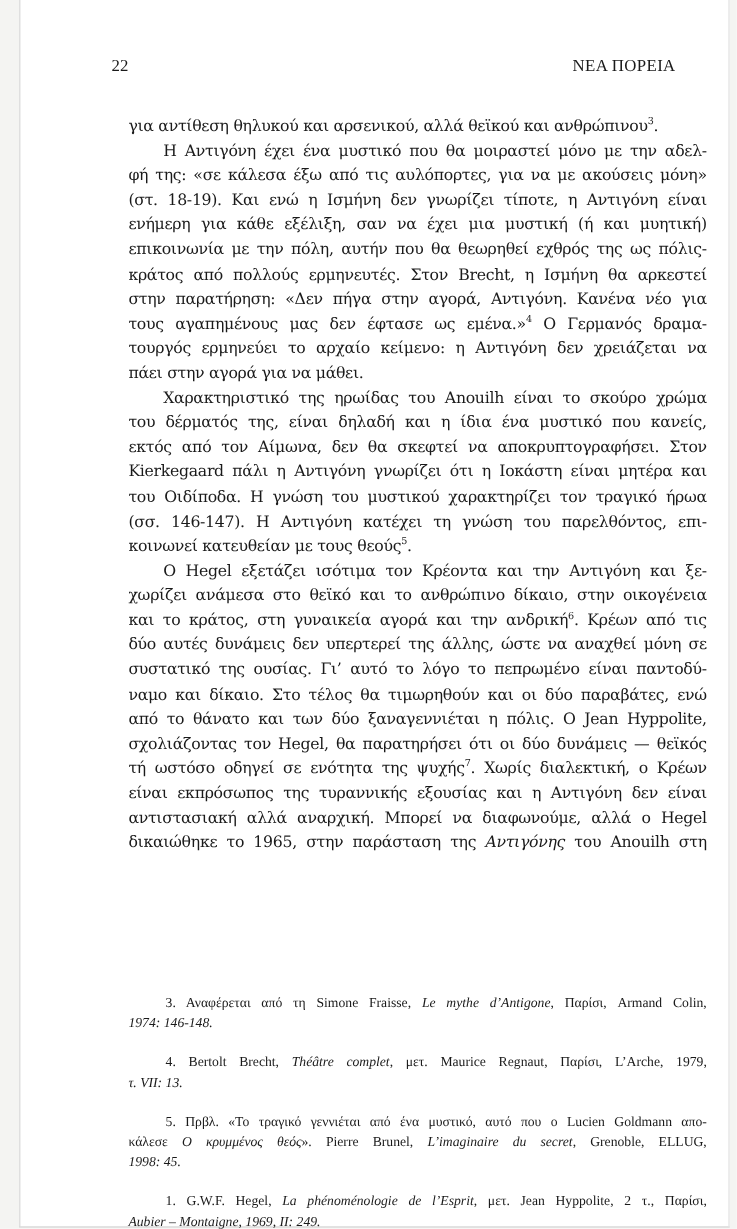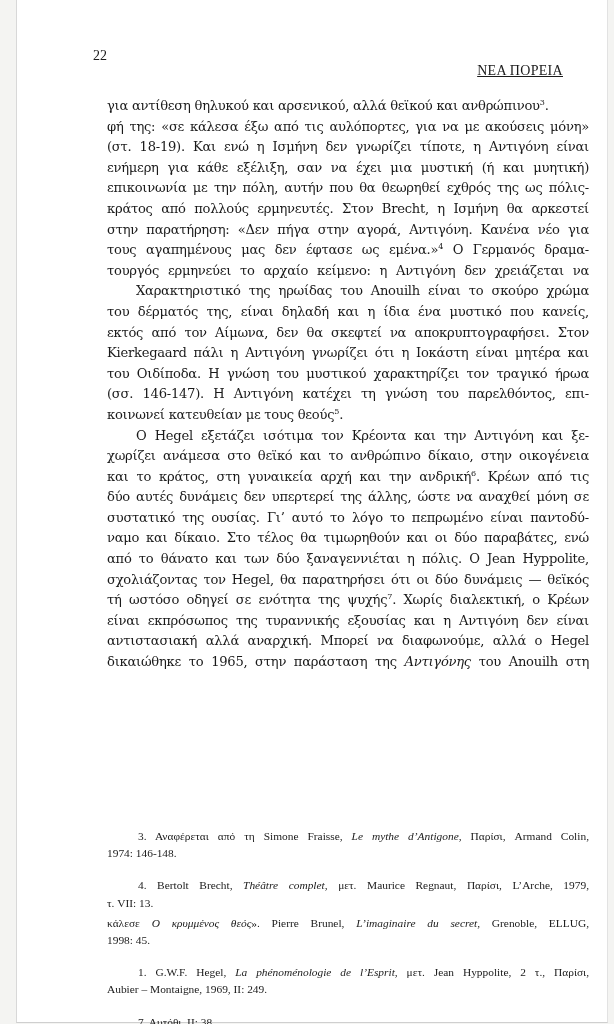--- a/index.html
+++ b/index.html
@@ -17,21 +17,21 @@
     border-right: 1px solid #e2e2e2;
     border-bottom: 1px solid #cfcfcf;
   }
   .running-head {
     position: absolute; top: 48px; left: 76px; right: 44px;
     height: 18px;
     font-family: "Liberation Serif", serif;
     font-size: 14px;
   }
   .page-number { position: absolute; left: 0; top: 0; }
-  .journal-title { position: absolute; right: 0; top: 15px; letter-spacing: 0.3px; text-decoration: underline; }
+  .journal-title { position: absolute; right: 0; top: 0; letter-spacing: 0.3px; }
 
   .body-text {
     position: absolute; left: 90px; width: 482px; top: 96px;
   }
   .line {
     height: 20.6px; line-height: 20.6px;
     font-family: "DejaVu Serif", serif;
     font-size: 13.1px;
     white-space: nowrap;
     text-align: justify;
@@ -46,54 +46,56 @@
     position: absolute; left: 90px; width: 482px; top: 816px;
   }
   .note-line {
     height: 17.2px; line-height: 17.2px;
     font-family: "Liberation Serif", serif;
     font-size: 11.4px;
     white-space: nowrap;
     text-align: justify;
     text-align-last: justify;
   }
-  .note-line.last { text-align-last: left; }
+  .note-line.last { text-align-last: left; font-style: italic; }
   .note-line.indent { padding-left: 31px; margin-top: 12px; }
   .note-gap { height: 3px; }
   i { }
 </style>
 </head>
 <body>
 
 <div class="page">
   <div class="running-head">
     <span class="page-number">22</span>
     <span class="journal-title">ΝΕΑ ΠΟΡΕΙΑ</span>
   </div>
 
   <div class="body-text" id="body-text">
       <div class="line last"><span>για αντίθεση θηλυκού και αρσενικού, αλλά θεϊκού και ανθρώπινου</span><sup>3</sup><span>.</span></div>
+      <div class="line indent"><span>Η Αντιγόνη έχει ένα μυστικό που θα μοιραστεί μόνο με την αδελ-</span></div>
       <div class="line"><span>φή της: «σε κάλεσα έξω από τις αυλόπορτες, για να με ακούσεις μόνη»</span></div>
       <div class="line"><span>(στ. 18-19). Και ενώ η Ισμήνη δεν γνωρίζει τίποτε, η Αντιγόνη είναι</span></div>
       <div class="line"><span>ενήμερη για κάθε εξέλιξη, σαν να έχει μια μυστική (ή και μυητική)</span></div>
       <div class="line"><span>επικοινωνία με την πόλη, αυτήν που θα θεωρηθεί εχθρός της ως πόλις-</span></div>
       <div class="line"><span>κράτος από πολλούς ερμηνευτές. Στον Brecht, η Ισμήνη θα αρκεστεί</span></div>
       <div class="line"><span>στην παρατήρηση: «Δεν πήγα στην αγορά, Αντιγόνη. Κανένα νέο για</span></div>
       <div class="line"><span>τους αγαπημένους μας δεν έφτασε ως εμένα.»</span><sup>4</sup><span> Ο Γερμανός δραμα-</span></div>
       <div class="line"><span>τουργός ερμηνεύει το αρχαίο κείμενο: η Αντιγόνη δεν χρειάζεται να</span></div>
+      <div class="line last"><span>πάει στην αγορά για να μάθει.</span></div>
       <div class="line indent"><span>Χαρακτηριστικό της ηρωίδας του Anouilh είναι το σκούρο χρώμα</span></div>
       <div class="line"><span>του δέρματός της, είναι δηλαδή και η ίδια ένα μυστικό που κανείς,</span></div>
       <div class="line"><span>εκτός από τον Αίμωνα, δεν θα σκεφτεί να αποκρυπτογραφήσει. Στον</span></div>
       <div class="line"><span>Kierkegaard πάλι η Αντιγόνη γνωρίζει ότι η Ιοκάστη είναι μητέρα και</span></div>
       <div class="line"><span>του Οιδίποδα. Η γνώση του μυστικού χαρακτηρίζει τον τραγικό ήρωα</span></div>
       <div class="line"><span>(σσ. 146-147). Η Αντιγόνη κατέχει τη γνώση του παρελθόντος, επι-</span></div>
       <div class="line last"><span>κοινωνεί κατευθείαν με τους θεούς</span><sup>5</sup><span>.</span></div>
       <div class="line indent"><span>Ο Hegel εξετάζει ισότιμα τον Κρέοντα και την Αντιγόνη και ξε-</span></div>
       <div class="line"><span>χωρίζει ανάμεσα στο θεϊκό και το ανθρώπινο δίκαιο, στην οικογένεια</span></div>
-      <div class="line"><span>και το κράτος, στη γυναικεία αρχή και την ανδρική</span><sup>6</sup><span>. Κρέων από τις</span></div>
+      <div class="line"><span>και το κράτος, στη γυναικεία αγορά και την ανδρική</span><sup>6</sup><span>. Κρέων από τις</span></div>
       <div class="line"><span>δύο αυτές δυνάμεις δεν υπερτερεί της άλλης, ώστε να αναχθεί μόνη σε</span></div>
       <div class="line"><span>συστατικό της ουσίας. Γι’ αυτό το λόγο το πεπρωμένο είναι παντοδύ-</span></div>
       <div class="line"><span>ναμο και δίκαιο. Στο τέλος θα τιμωρηθούν και οι δύο παραβάτες, ενώ</span></div>
       <div class="line"><span>από το θάνατο και των δύο ξαναγεννιέται η πόλις. Ο Jean Hyppolite,</span></div>
       <div class="line"><span>σχολιάζοντας τον Hegel, θα παρατηρήσει ότι οι δύο δυνάμεις — θεϊκός</span></div>
       <div class="line"><span>τή ωστόσο οδηγεί σε ενότητα της ψυχής</span><sup>7</sup><span>. Χωρίς διαλεκτική, ο Κρέων</span></div>
       <div class="line"><span>είναι εκπρόσωπος της τυραννικής εξουσίας και η Αντιγόνη δεν είναι</span></div>
       <div class="line"><span>αντιστασιακή αλλά αναρχική. Μπορεί να διαφωνούμε, αλλά ο Hegel</span></div>
       <div class="line"><span>δικαιώθηκε το 1965, στην παράσταση της </span><i>Αντιγόνης</i><span> του Anouilh στη</span></div>
     </div>
@@ -103,20 +105,21 @@
         <div class="note-line indent"><span>3. Αναφέρεται από τη Simone Fraisse, </span><i>Le mythe d’Antigone</i><span>, Παρίσι, Armand Colin,</span></div>
         <div class="note-line last"><span>1974: 146-148.</span></div>
       </div>
       <div class="note-gap"></div>
       <div>
         <div class="note-line indent"><span>4. Bertolt Brecht, </span><i>Théâtre complet</i><span>, μετ. Maurice Regnaut, Παρίσι, L’Arche, 1979,</span></div>
         <div class="note-line last"><span>τ. VII: 13.</span></div>
       </div>
       <div class="note-gap"></div>
       <div>
+        <div class="note-line indent"><span>5. Πρβλ. «Το τραγικό γεννιέται από ένα μυστικό, αυτό που ο Lucien Goldmann απο-</span></div>
         <div class="note-line"><span>κάλεσε </span><i>Ο κρυμμένος θεός</i><span>». Pierre Brunel, </span><i>L’imaginaire du secret</i><span>, Grenoble, ELLUG,</span></div>
         <div class="note-line last"><span>1998: 45.</span></div>
       </div>
       <div class="note-gap"></div>
       <div>
         <div class="note-line indent"><span>1. G.W.F. Hegel, </span><i>La phénoménologie de l’Esprit</i><span>, μετ. Jean Hyppolite, 2 τ., Παρίσι,</span></div>
         <div class="note-line last"><span>Aubier – Montaigne, 1969, II: 249.</span></div>
       </div>
       <div class="note-gap"></div>
       <div>

